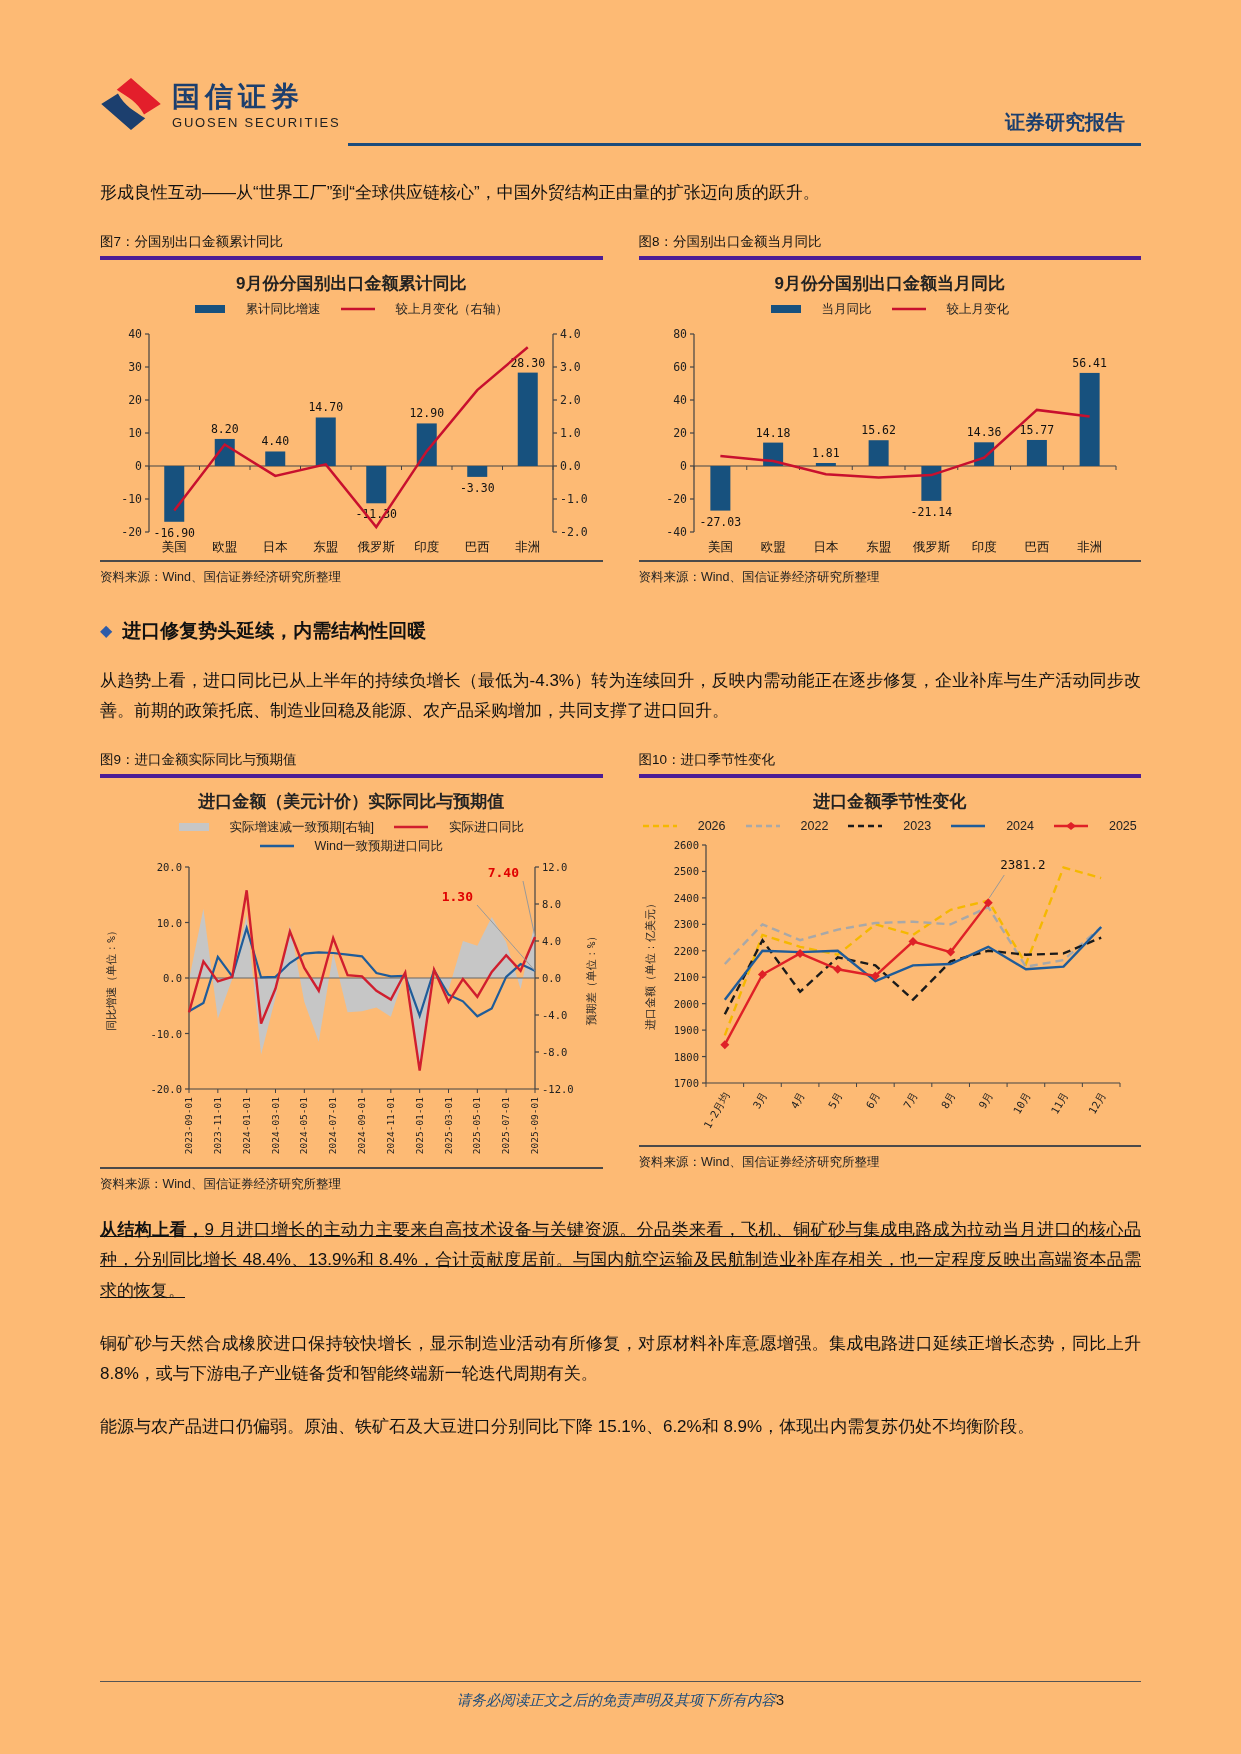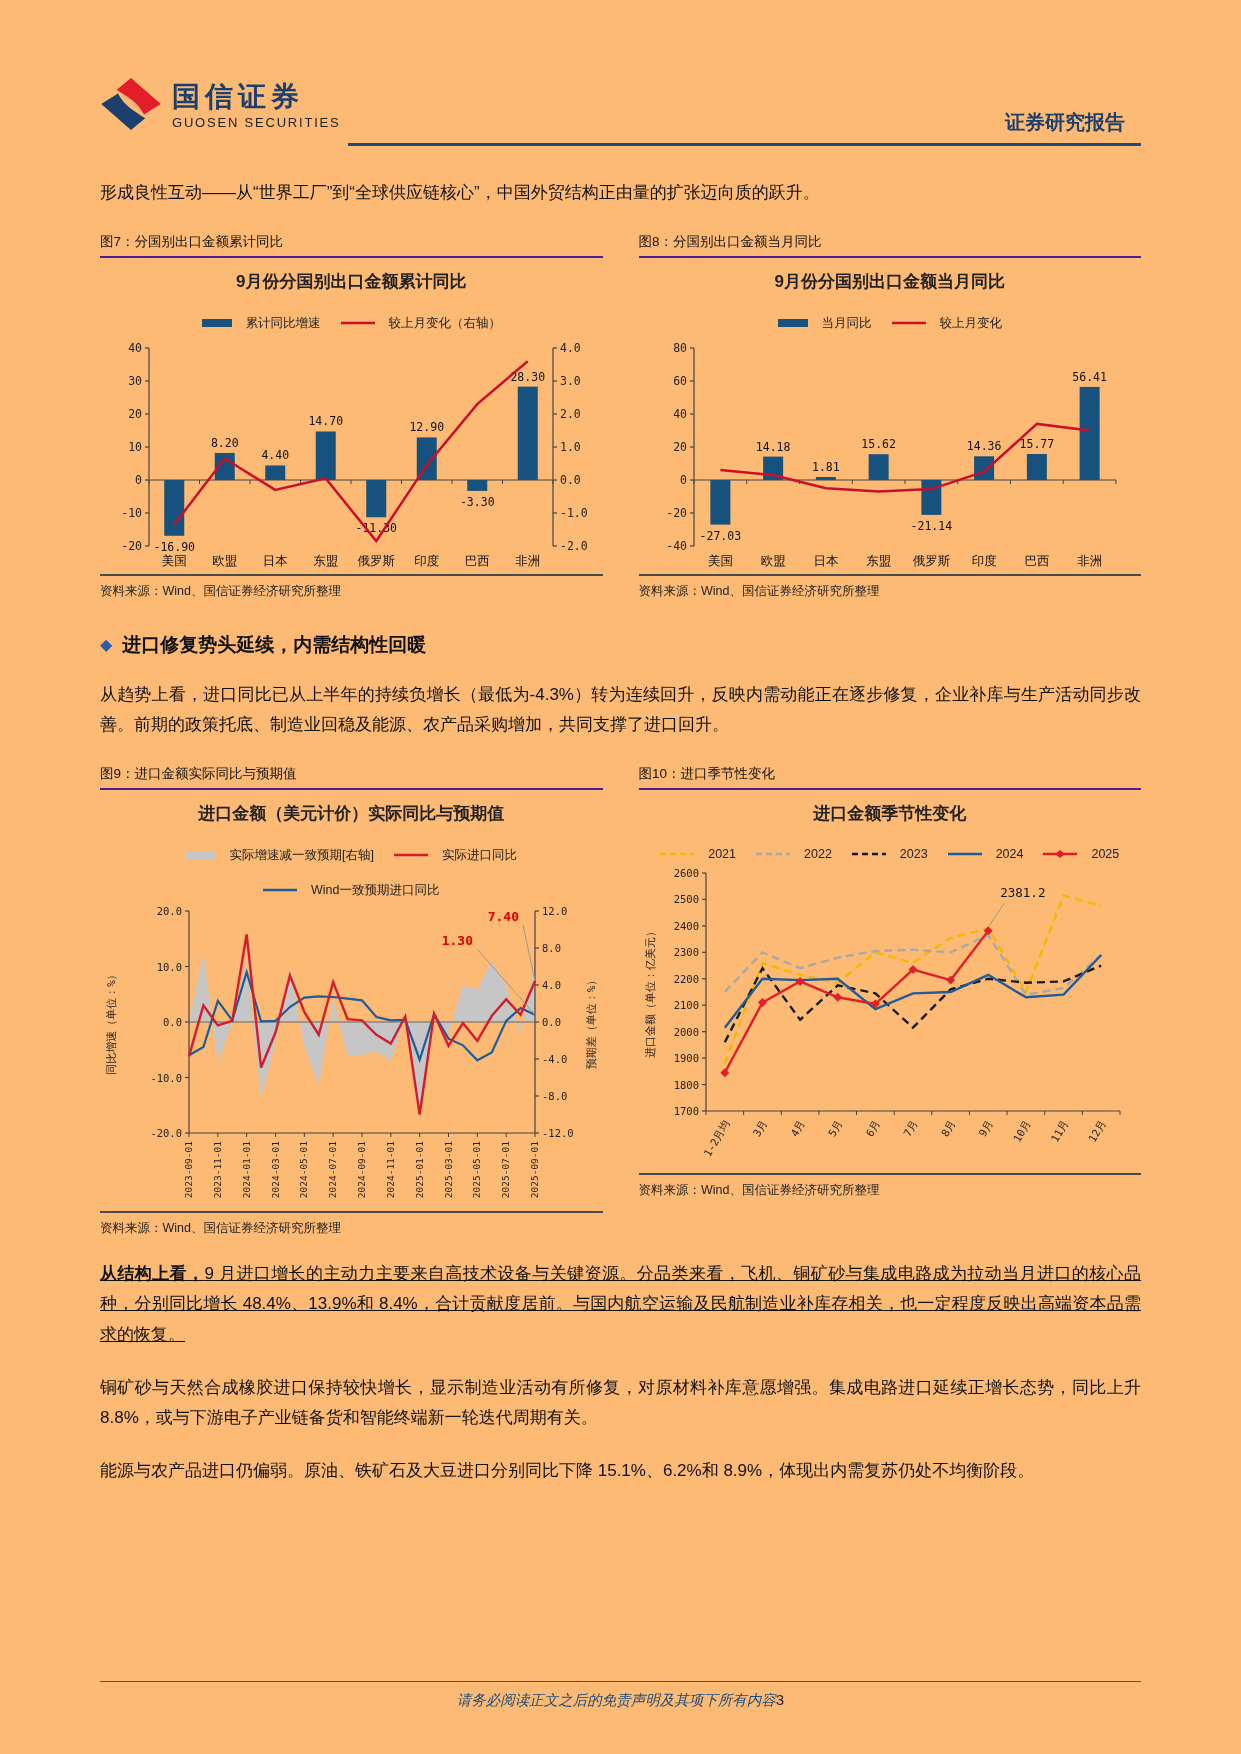--- a/index.html
+++ b/index.html
@@ -16,24 +16,24 @@
   .intro{margin-top:28px;font-size:17px;line-height:1.8;text-align:justify;}
   p.body{margin:22px 0 0;font-size:17px;line-height:1.8;text-align:justify;}
   p.body b{font-weight:700;}
   .sect{display:flex;align-items:center;gap:10px;margin-top:32px;}
   .sect .dia{color:#2D5BA8;font-size:16px;line-height:1;}
   .sect .t{font-size:19px;font-weight:700;color:#111;}
   
   .figrow{display:flex;gap:36px;margin-top:24px;}
   .fig{flex:1;min-width:0;}
   .fig-cap{font-size:13.5px;color:#111;padding-bottom:5px;}
-  .fig-box{border-top:2px solid #4c1d95;border-bottom:2px solid #4a4a4a;padding:8px 0 2px;}
+  .fig-box{border-top:4px solid #4c1d95;border-bottom:2px solid #4a4a4a;padding:8px 0 2px;}
   .fig-title{text-align:center;font-size:17px;font-weight:700;color:#222;margin:4px 0 6px;}
   .legend{display:flex;flex-wrap:wrap;justify-content:center;column-gap:20px;row-gap:2px;font-size:12.5px;color:#222;margin-bottom:2px;}
-  .lg-item{display:inline-flex;align-items:center;gap:14px;white-space:nowrap;margin-top:16px;}
+  .lg-item{display:inline-flex;align-items:center;gap:21px;white-space:nowrap;}
   .fig-src{font-size:12.5px;color:#222;margin-top:7px;}
   svg.chart{display:block;margin:0 auto;}
   svg text{font-family:"DejaVu Sans Mono","Liberation Sans",sans-serif;}
   
   .footer{position:absolute;left:100px;right:100px;bottom:44px;border-top:1.5px solid #555;padding-top:9px;display:flex;justify-content:center;align-items:baseline;}
   .disc{font-style:italic;color:#1C4C7C;font-size:14.5px;}
   .pageno{font-size:15px;color:#222;}
 </style>
 </head>
 <body>
@@ -325,21 +325,21 @@
     </div>
     <div class="fig">
       <div class="fig-cap">图10：进口季节性变化</div>
       <div class="fig-box">
         <div class="fig-title">进口金额季节性变化</div>
         <div class="legend" id="lg3">
             <span class="lg-item">
               <svg width="34" height="10">
                 <line x1="0" y1="5" x2="34" y2="5" stroke="#F5B800" stroke-width="2.6" stroke-dasharray="6 4"></line>
               </svg>
-              <span>2021</span>
+              <span>2026</span>
             </span>
             <span class="lg-item">
               <svg width="34" height="10">
                 <line x1="0" y1="5" x2="34" y2="5" stroke="#A8A8A8" stroke-width="2.6" stroke-dasharray="6 4"></line>
               </svg>
               <span>2022</span>
             </span>
             <span class="lg-item">
               <svg width="34" height="10">
                 <line x1="0" y1="5" x2="34" y2="5" stroke="#1A1A1A" stroke-width="2.6" stroke-dasharray="6 4"></line>

